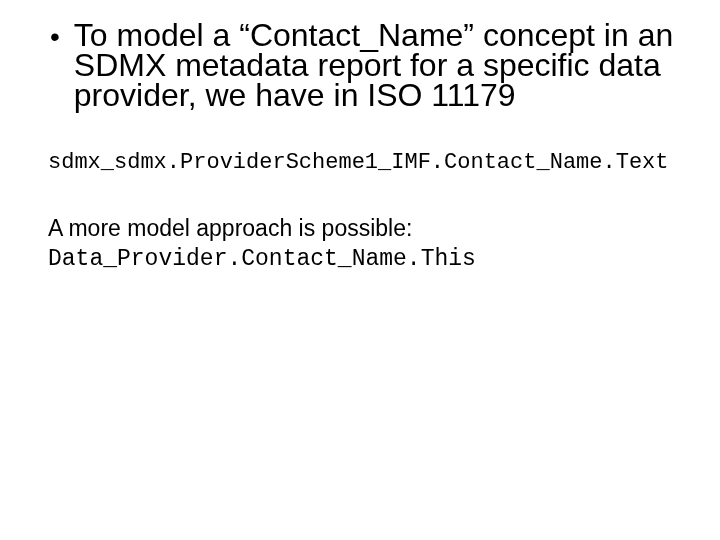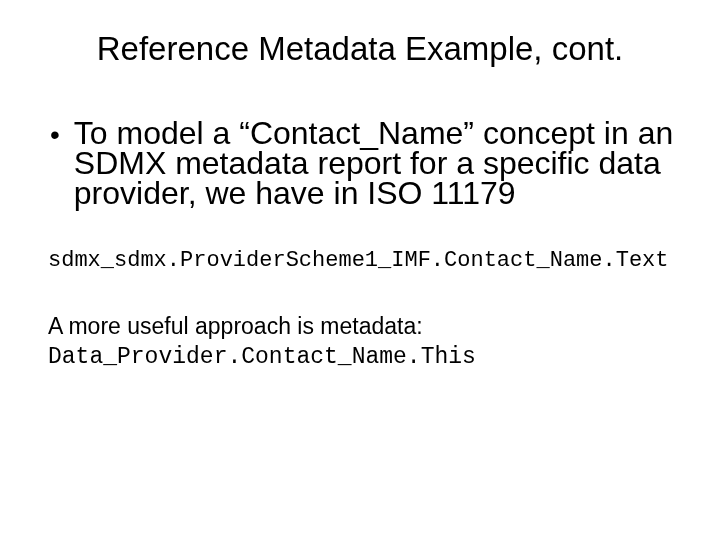--- a/index.html
+++ b/index.html
@@ -53,29 +53,28 @@
     font-family: "Courier New", Courier, monospace;
     font-size: 23px;
     margin: 0 0 4px 18px;
   }
 </style>
 </head>
 <body>
 
 <div class="slide">
 
-  <div class="title">Reference Metadata Example, cont.</div>
 
   <div class="bullet-block">
     <div class="bullet">
       <span class="dot">•</span>
       <span class="bullet-text">To model a “Contact_Name” concept in an SDMX metadata report for a specific data provider, we have in ISO 11179</span>
     </div>
   </div>
 
   <div class="code-line">sdmx_sdmx.ProviderScheme1_IMF.Contact_Name.Text</div>
 
-  <div class="plain-line">A more useful approach is metadata:</div>
+  <div class="plain-line">A more model approach is possible:</div>
 
   <div class="code-line-2">Data_Provider.Contact_Name.This</div>
 
 
 </div>
 
 </body></html>

